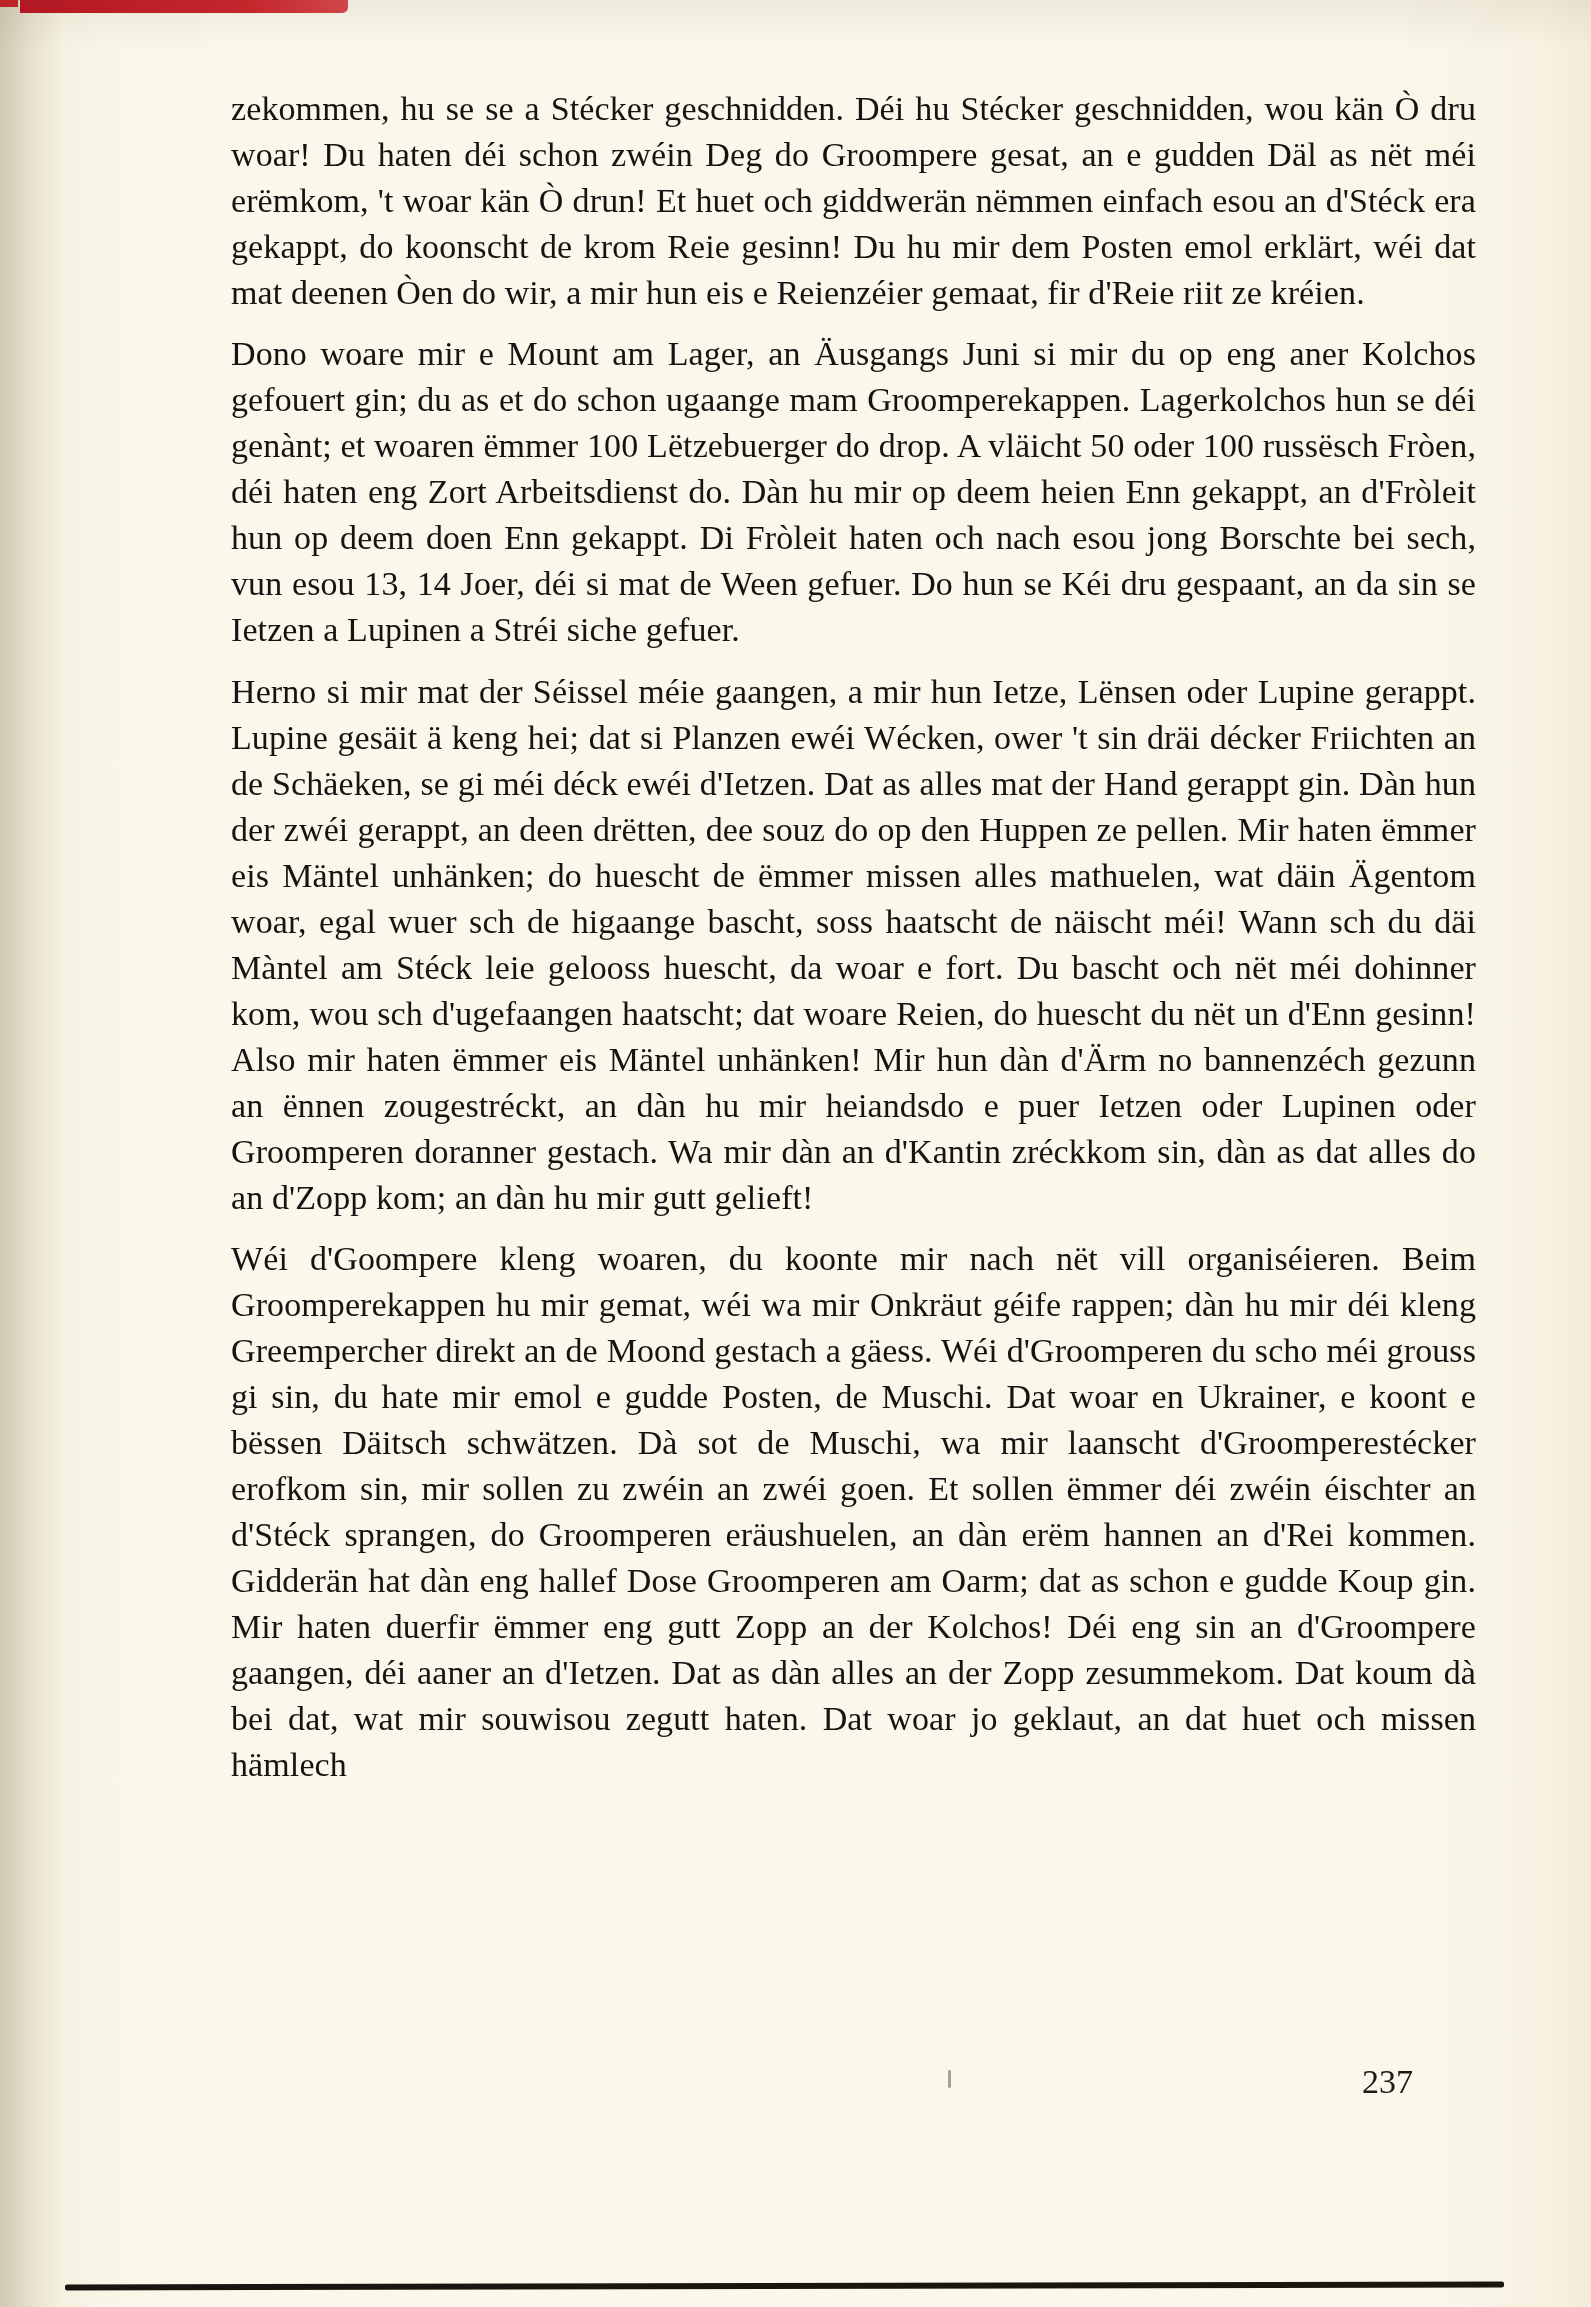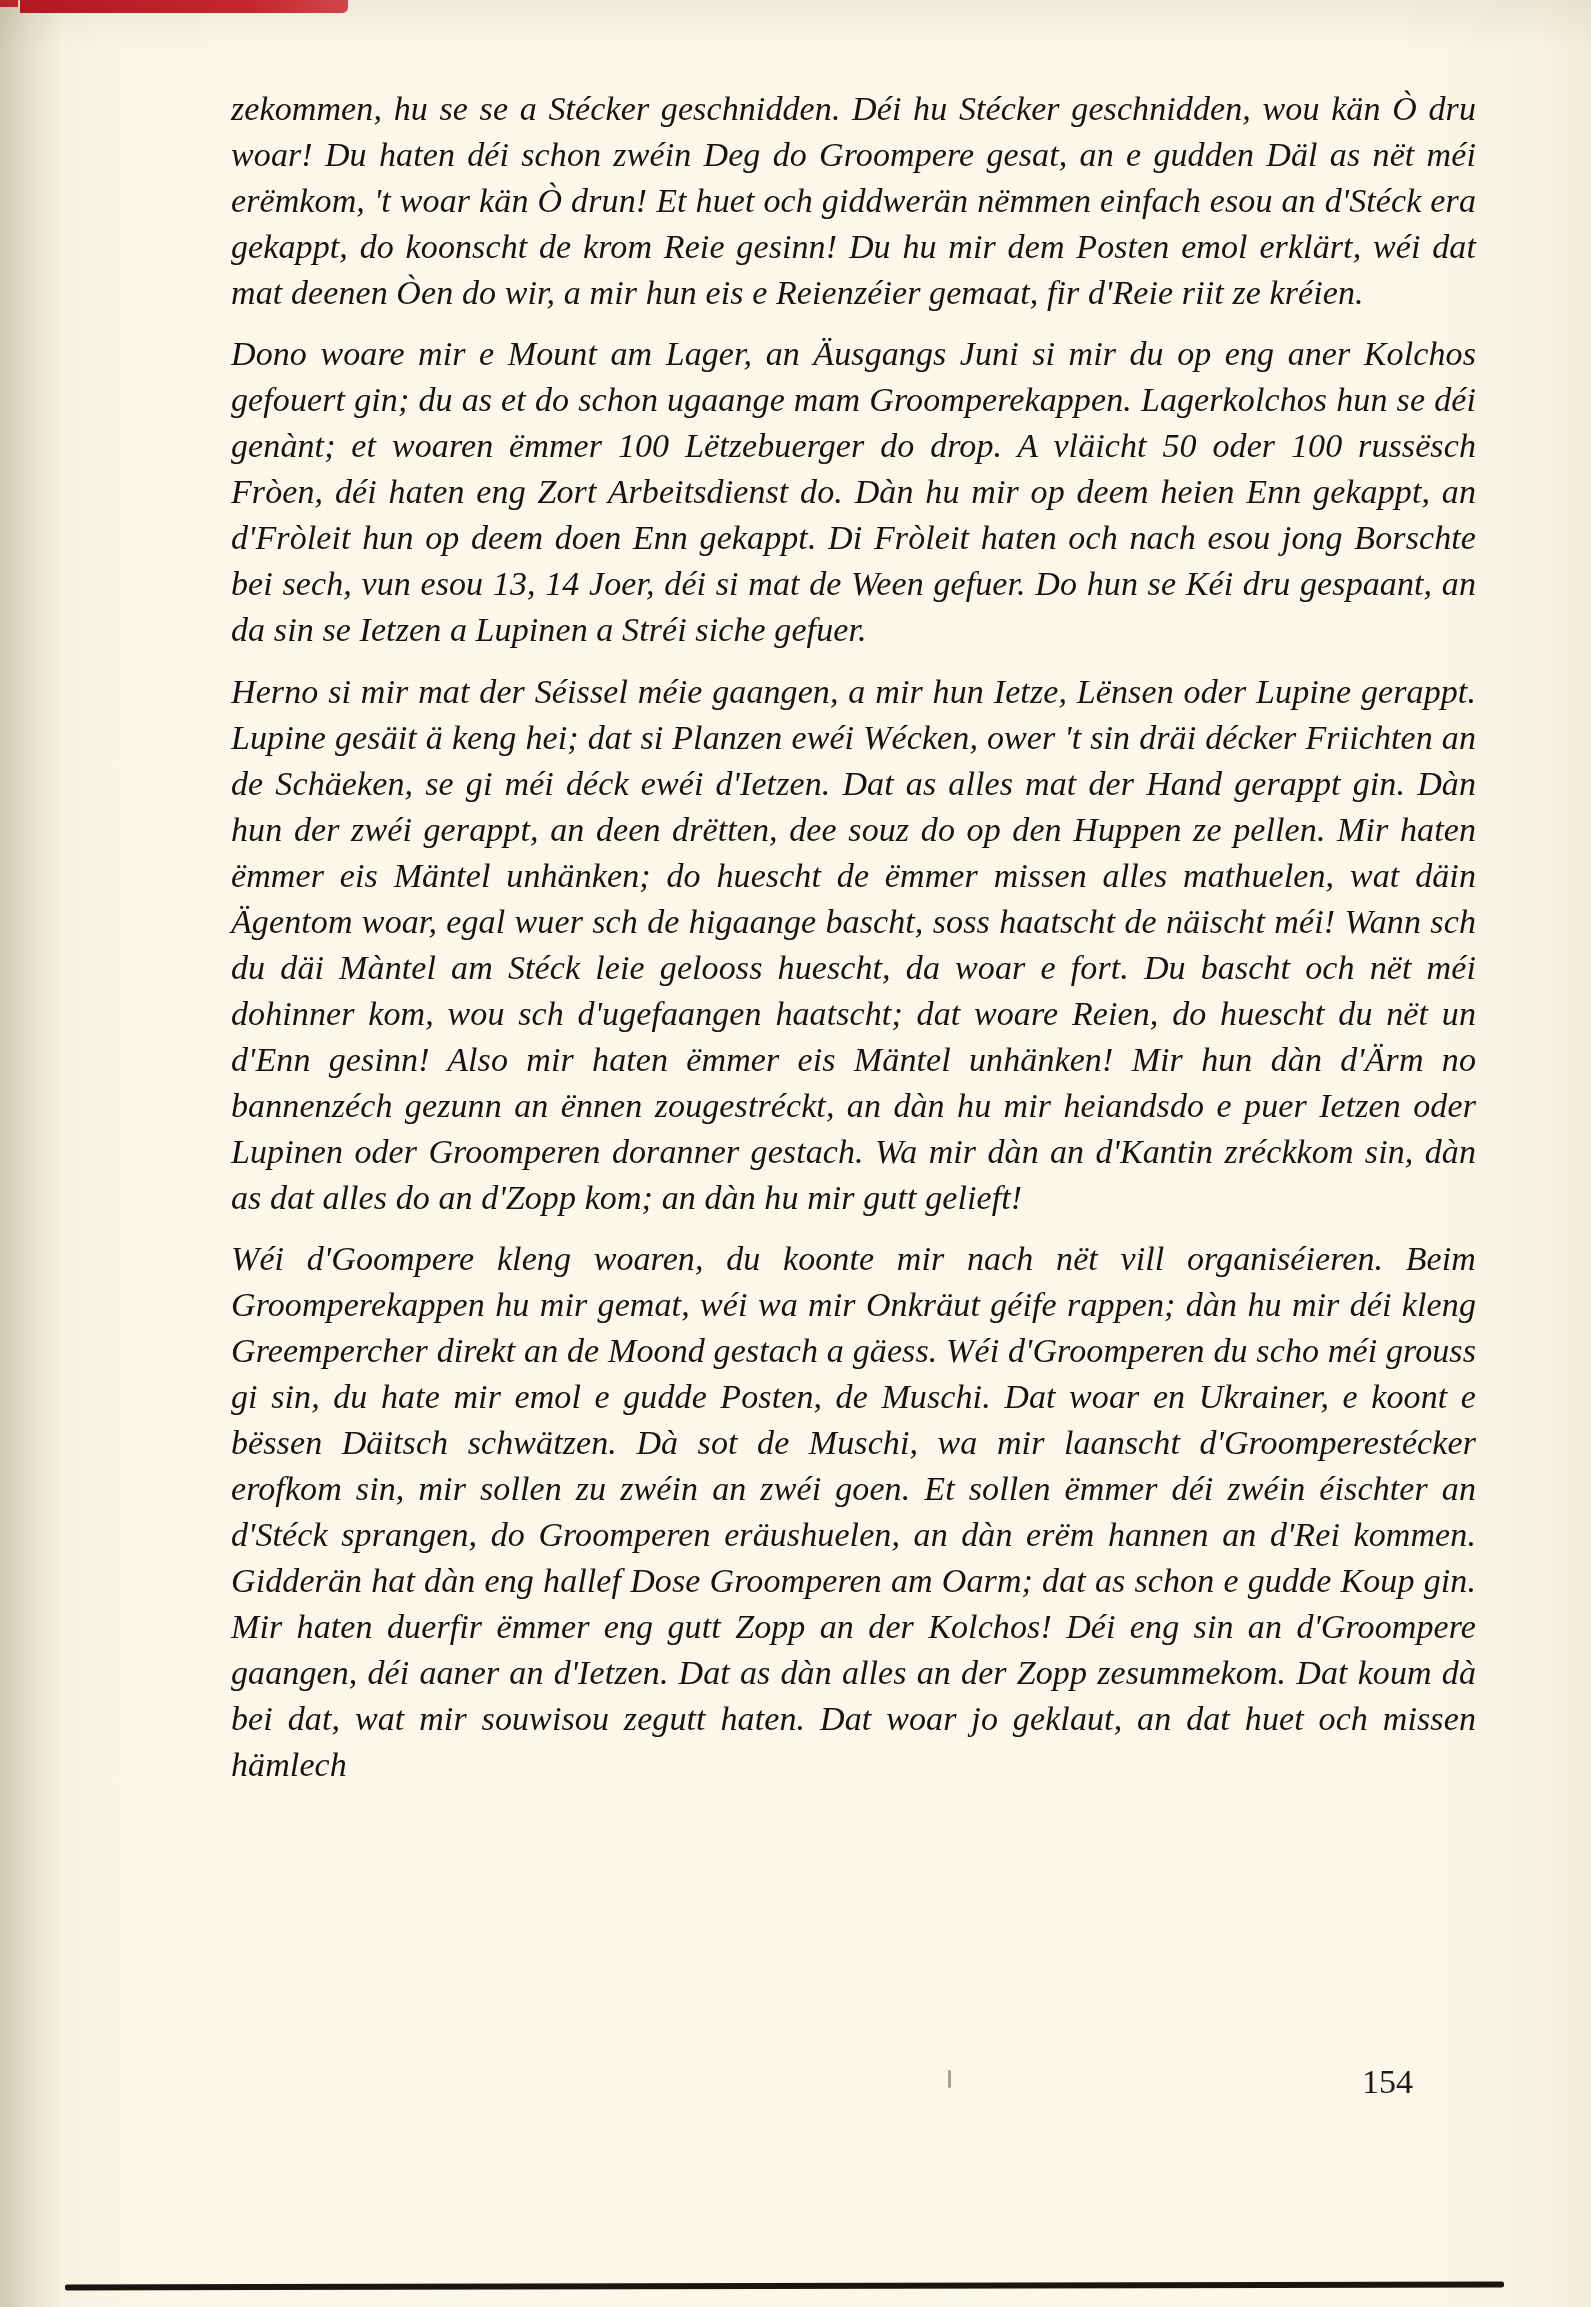--- a/index.html
+++ b/index.html
@@ -58,21 +58,20 @@
     top: 86px;
     width: 1245px;
     font-size: 34px;
     line-height: 46px;
     color: #141412;
     text-align: justify;
     letter-spacing: 0.1px;
   }
   .text-block p {
     margin: 0 0 15.4px 0;
-    font-style: italic;
   }
   .page-number {
     position: absolute;
     left: 1362px;
     top: 2063px;
     font-size: 34px;
     color: #1a1a18;
   }
   .stray-mark {
     position: absolute;
@@ -113,18 +112,18 @@
 
   <div class="text-block">
     <p>zekommen, hu se se a Stécker geschnidden. Déi hu Stécker geschnidden, wou kän Ò dru woar! Du haten déi schon zwéin Deg do Groompere gesat, an e gudden Däl as nët méi erëmkom, 't woar kän Ò drun! Et huet och giddwerän nëmmen einfach esou an d'Stéck era gekappt, do koonscht de krom Reie gesinn! Du hu mir dem Posten emol erklärt, wéi dat mat deenen Òen do wir, a mir hun eis e Reienzéier gemaat, fir d'Reie riit ze kréien.</p>
     <p>Dono woare mir e Mount am Lager, an Äusgangs Juni si mir du op eng aner Kolchos gefouert gin; du as et do schon ugaange mam Groomperekappen. Lagerkolchos hun se déi genànt; et woaren ëmmer 100 Lëtzebuerger do drop. A vläicht 50 oder 100 russësch Fròen, déi haten eng Zort Arbeitsdienst do. Dàn hu mir op deem heien Enn gekappt, an d'Fròleit hun op deem doen Enn gekappt. Di Fròleit haten och nach esou jong Borschte bei sech, vun esou 13, 14 Joer, déi si mat de Ween gefuer. Do hun se Kéi dru gespaant, an da sin se Ietzen a Lupinen a Stréi siche gefuer.</p>
     <p>Herno si mir mat der Séissel méie gaangen, a mir hun Ietze, Lënsen oder Lupine gerappt. Lupine gesäit ä keng hei; dat si Planzen ewéi Wécken, ower 't sin dräi décker Friichten an de Schäeken, se gi méi déck ewéi d'Ietzen. Dat as alles mat der Hand gerappt gin. Dàn hun der zwéi gerappt, an deen drëtten, dee souz do op den Huppen ze pellen. Mir haten ëmmer eis Mäntel unhänken; do huescht de ëmmer missen alles mathuelen, wat däin Ägentom woar, egal wuer sch de higaange bascht, soss haatscht de näischt méi! Wann sch du däi Màntel am Stéck leie gelooss huescht, da woar e fort. Du bascht och nët méi dohinner kom, wou sch d'ugefaangen haatscht; dat woare Reien, do huescht du nët un d'Enn gesinn! Also mir haten ëmmer eis Mäntel unhänken! Mir hun dàn d'Ärm no bannenzéch gezunn an ënnen zougestréckt, an dàn hu mir heiandsdo e puer Ietzen oder Lupinen oder Groomperen doranner gestach. Wa mir dàn an d'Kantin zréckkom sin, dàn as dat alles do an d'Zopp kom; an dàn hu mir gutt gelieft!</p>
     <p>Wéi d'Goompere kleng woaren, du koonte mir nach nët vill organiséieren. Beim Groomperekappen hu mir gemat, wéi wa mir Onkräut géife rappen; dàn hu mir déi kleng Greempercher direkt an de Moond gestach a gäess. Wéi d'Groomperen du scho méi grouss gi sin, du hate mir emol e gudde Posten, de Muschi. Dat woar en Ukrainer, e koont e bëssen Däitsch schwätzen. Dà sot de Muschi, wa mir laanscht d'Groomperestécker erofkom sin, mir sollen zu zwéin an zwéi goen. Et sollen ëmmer déi zwéin éischter an d'Stéck sprangen, do Groomperen eräushuelen, an dàn erëm hannen an d'Rei kommen. Gidderän hat dàn eng hallef Dose Groomperen am Oarm; dat as schon e gudde Koup gin. Mir haten duerfir ëmmer eng gutt Zopp an der Kolchos! Déi eng sin an d'Groompere gaangen, déi aaner an d'Ietzen. Dat as dàn alles an der Zopp zesummekom. Dat koum dà bei dat, wat mir souwisou zegutt haten. Dat woar jo geklaut, an dat huet och missen hämlech</p>
   </div>
 
   <div class="stray-mark"></div>
 
-  <div class="page-number">154</div>
+  <div class="page-number">237</div>
 
   <div class="bottom-edge-line"></div>
 
 </div>
 
 
 </body></html>

